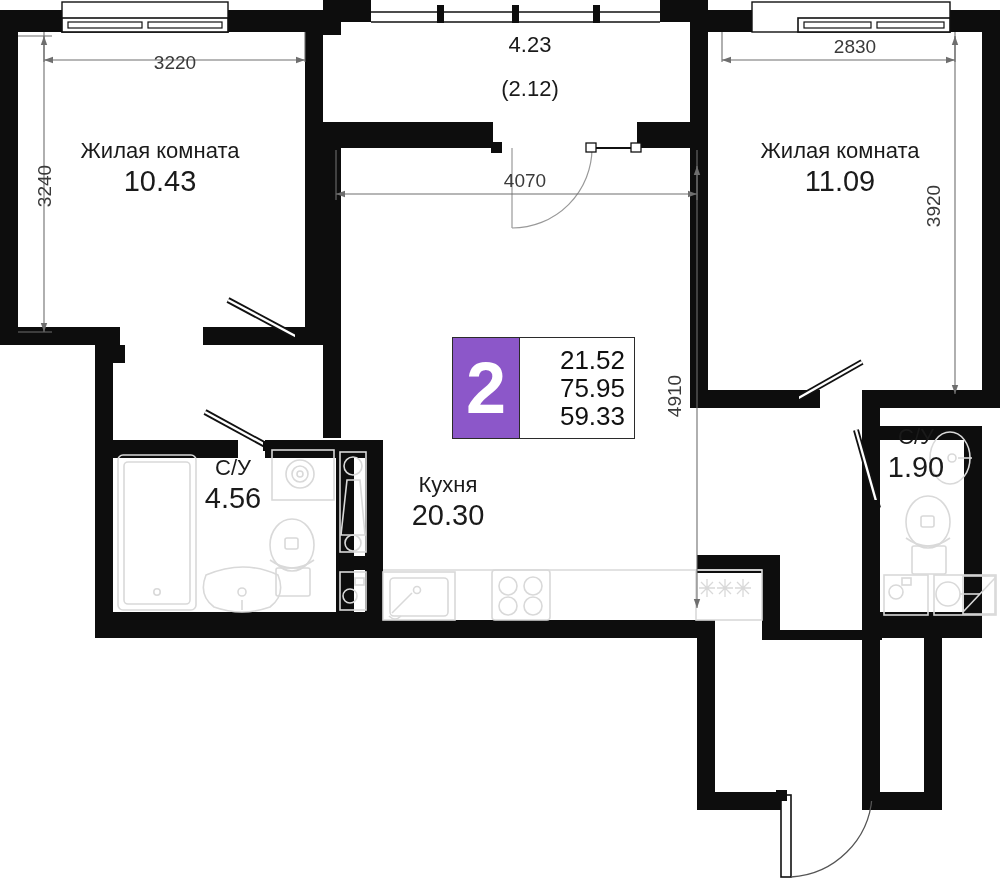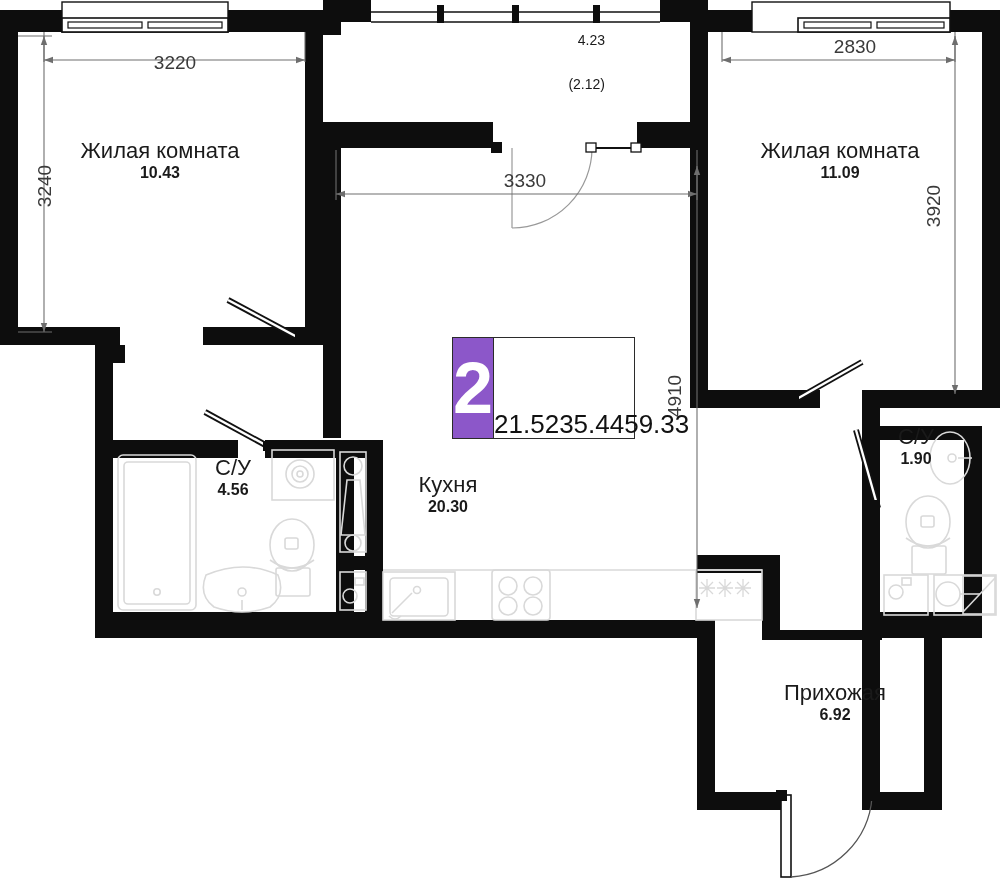--- a/index.html
+++ b/index.html
@@ -27,39 +27,38 @@
     text-align: center;
     color: #1a1a1a;
     font-family: "Liberation Sans", sans-serif;
     white-space: nowrap;
     line-height: 1.18;
   }
   .room-name {
     font-size: 22px;
   }
   .room-area {
-    font-size: 16px;
-    font-weight: bold;
+    font-size: 29px;
   }
   .dim {
     position: absolute;
     font-size: 19px;
     color: #3a3a3a;
     font-family: "Liberation Sans", sans-serif;
     white-space: nowrap;
     text-align: center;
   }
   .dim.vert {
     transform-origin: 50% 50%;
     transform: rotate(-90deg);
   }
   .balc {
     position: absolute;
-    text-align: right;
-    font-size: 14px;
+    text-align: center;
+    font-size: 22px;
     color: #1a1a1a;
     white-space: nowrap;
   }
   
   #badge {
     position: absolute;
     left: 452px;
     top: 337px;
     width: 183px;
     height: 102px;
@@ -77,21 +76,21 @@
     color: #ffffff;
     font-size: 72px;
     font-weight: bold;
     line-height: 1;
     box-sizing: border-box;
     border-right: 1.5px solid #2b2b2b;
   }
   #badge-areas {
     flex: 1;
     display: flex;
-    flex-direction: row;
+    flex-direction: column;
     align-items: flex-end;
     justify-content: center;
     padding-right: 9px;
     box-sizing: border-box;
   }
   #badge-areas div {
     font-size: 26px;
     color: #111111;
     line-height: 1.08;
   }
@@ -364,42 +363,38 @@
   <div class="lbl" style="left:868px; top:424px; width:96px;">
     <div class="room-name">С/У</div>
     <div class="room-area">1.90</div>
   </div>
 
   <div class="lbl" style="left:385px; top:472px; width:126px;">
     <div class="room-name">Кухня</div>
     <div class="room-area">20.30</div>
   </div>
 
-  <div class="lbl" style="left:740px; top:680px; width:190px;">
-    <div class="room-name">Прихожая</div>
-    <div class="room-area">6.92</div>
-  </div>
 
   <div class="balc" style="left:455px; top:32px; width:150px;">4.23</div>
   <div class="balc" style="left:455px; top:76px; width:150px;">(2.12)</div>
 
   <div class="dim" style="left:120px; top:52px; width:110px;">3220</div>
 
   <div class="dim vert" style="left:-10px; top:175px; width:110px;">3240</div>
 
   <div class="dim" style="left:800px; top:36px; width:110px;text-align:center;">2830</div>
 
   <div class="dim vert" style="left:879px; top:195px; width:110px;">3920</div>
 
-  <div class="dim" style="left:470px; top:170px; width:110px;">3330</div>
+  <div class="dim" style="left:470px; top:170px; width:110px;">4070</div>
 
   <div class="dim vert" style="left:620px; top:385px; width:110px;">4910</div>
 
   <div id="badge">
     <div id="badge-rooms" style="background: rgb(140, 87, 201);">2</div>
     <div id="badge-areas">
       <div>21.52</div>
-      <div>35.44</div>
+      <div>75.95</div>
       <div>59.33</div>
     </div>
   </div>
 
 </div>
 
 </body></html>

